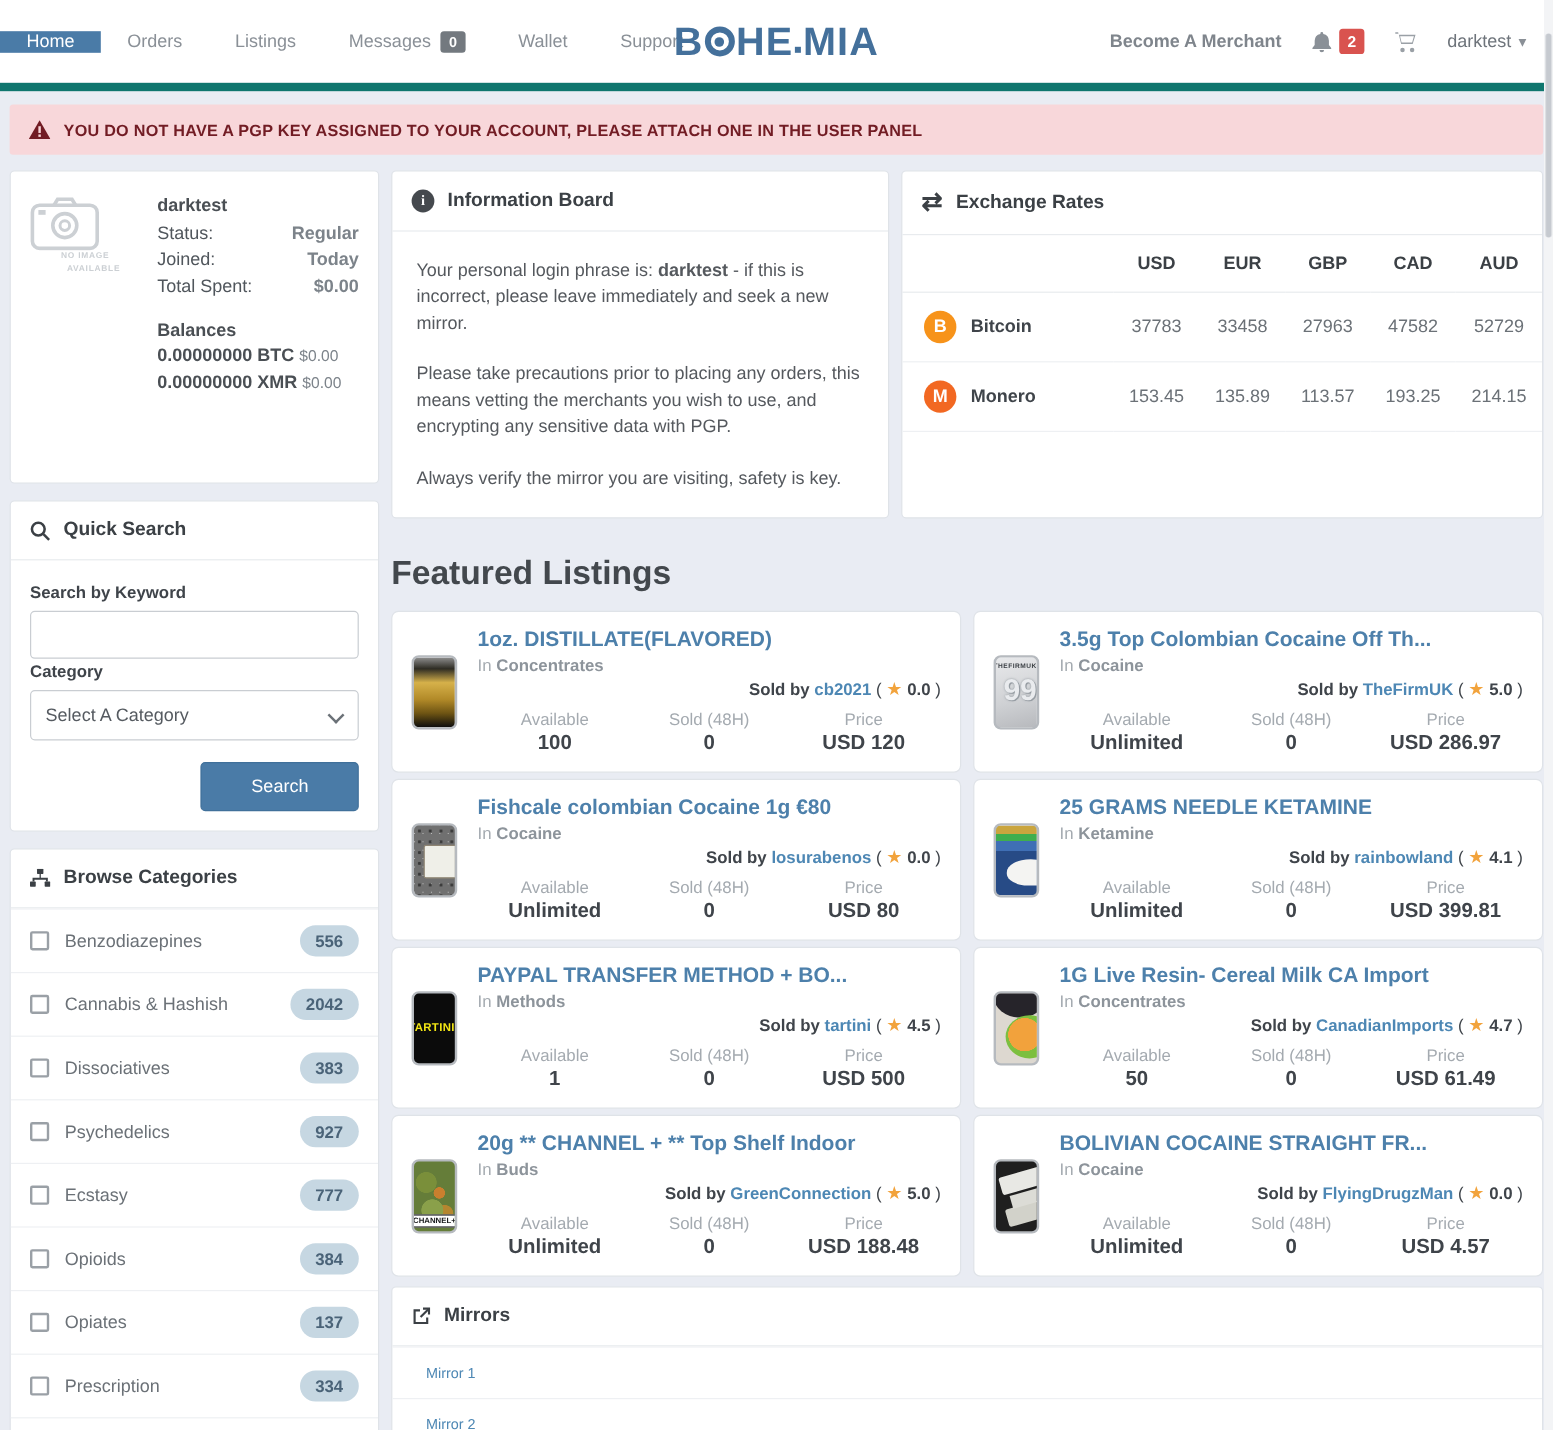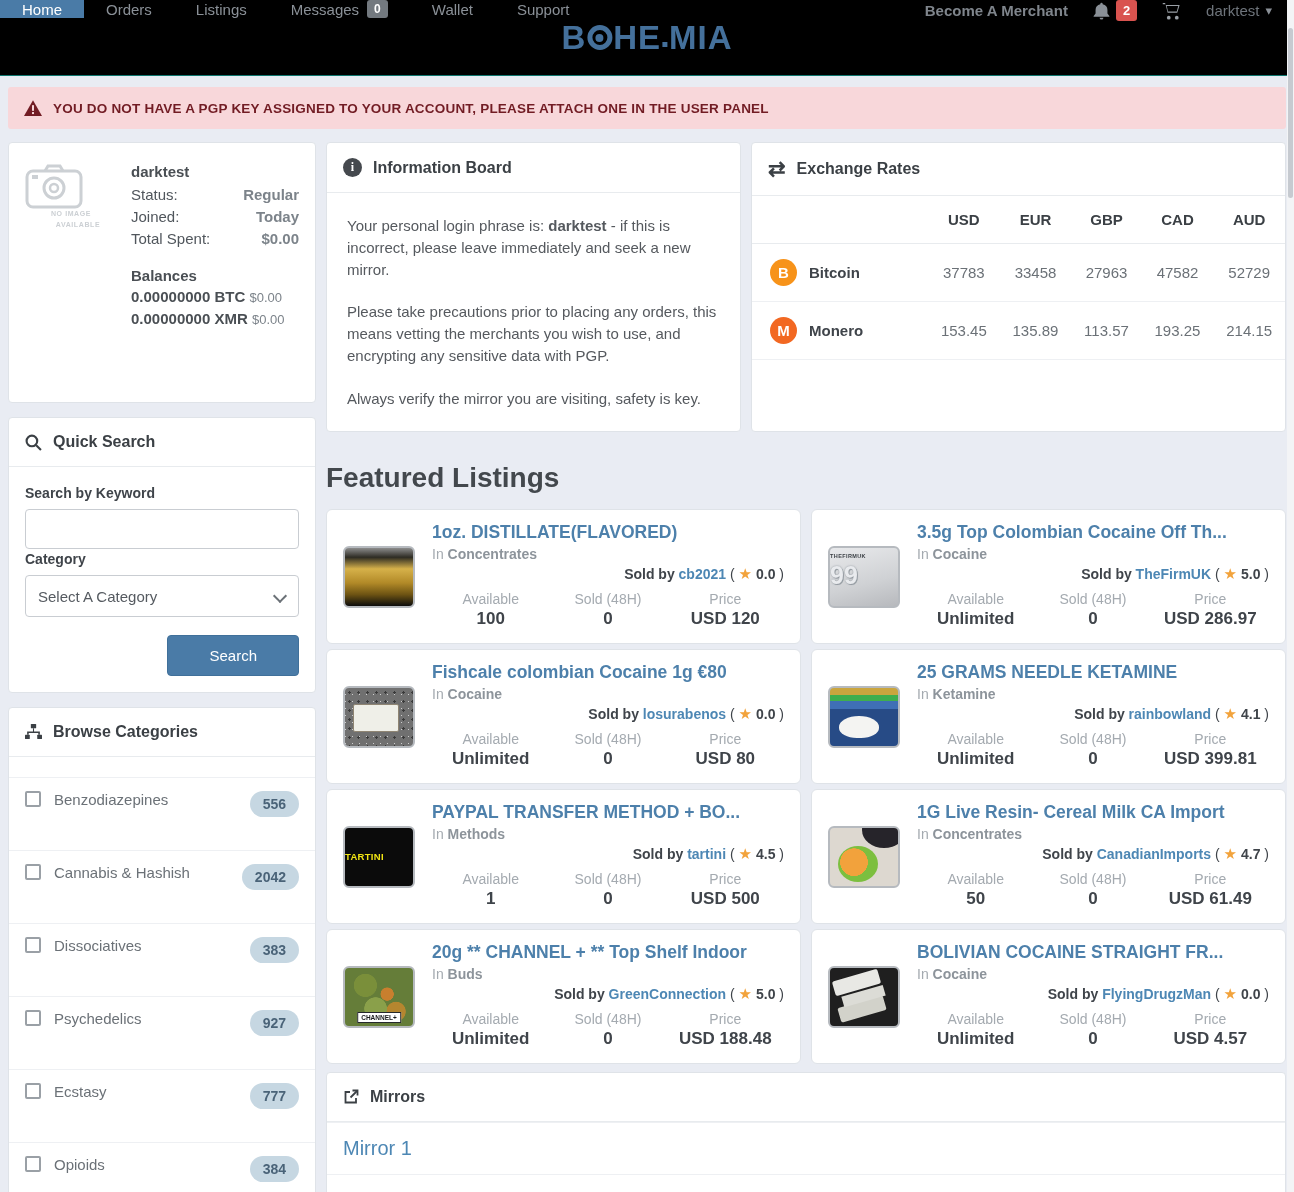--- a/index.html
+++ b/index.html
@@ -4,21 +4,21 @@
 <style>
   * { box-sizing: border-box; }
   html,body { margin:0; padding:0; }
   body {
     width:1294px; height:1192px; overflow:hidden;
     background:#e9ecf3; color:#3b4045;
     font-family:"Liberation Sans", sans-serif; font-size:14px;
   }
 
   
-  .navbar{background:#000000;height:76px;display:flex;align-items:flex-start;position:relative;border-bottom:1px solid #0f766e;}
+  .navbar{background:#ffffff;height:76px;display:flex;align-items:center;position:relative;border-bottom:7px solid #0f766e;}
   .nav-left{display:flex;align-items:stretch;}
   .nav-item{display:flex;align-items:center;padding:0 22px;color:#8a9097;font-size:15px;cursor:pointer;}
   .nav-item.active{background:#4a7ba7;color:#fff;}
   .msg-badge{background:#73797f;color:#fff;border-radius:3px;font-size:12px;font-weight:bold;padding:2px 7px;margin-left:8px;}
   .logo{position:absolute;left:50%;top:50%;transform:translate(-50%,-50%);font-size:33px;font-weight:bold;color:#44709b;letter-spacing:1px;display:flex;align-items:center;cursor:pointer;}
   .logo-o{display:inline-block;width:25px;height:25px;border:5px solid #44709b;border-radius:50%;position:relative;margin:0 1px;}
   .logo-o::after{content:"";position:absolute;width:8px;height:8px;background:#44709b;border-radius:50%;left:50%;top:50%;transform:translate(-50%,-50%);}
   .logo-dot{display:inline-block;width:5px;height:5px;background:#44709b;margin:14px 2px 0 1px;}
   .nav-right{margin-left:auto;display:flex;align-items:center;gap:24px;padding-right:22px;}
   .merchant-link{font-weight:bold;color:#7f858c;font-size:15px;cursor:pointer;}
@@ -80,31 +80,31 @@
   .qs-body label{display:block;font-weight:bold;font-size:14px;color:#3f444a;margin:2px 0 8px;}
   .qs-input{width:100%;height:40px;border:1px solid #c9cdd2;border-radius:4px;padding:0 10px;font-size:15px;outline:none;background:#fff;}
   .qs-select-wrap{position:relative;margin-bottom:4px;}
   .qs-select{width:100%;height:42px;border:1px solid #c9cdd2;border-radius:4px;padding:0 34px 0 12px;font-size:15px;color:#555a60;background:#fff;appearance:none;-webkit-appearance:none;outline:none;}
   .qs-select-wrap::after{content:"";position:absolute;right:14px;top:16px;width:8px;height:8px;border-right:2px solid #6b7177;border-bottom:2px solid #6b7177;transform:rotate(45deg);pointer-events:none;}
   .qs-cat-label{margin-top:16px;}
   .qs-actions{display:flex;justify-content:flex-end;margin-top:18px;}
   .search-btn{background:#4a7ba7;color:#fff;border:1px solid #40709a;border-radius:4px;font-size:15px;padding:11px 41px;cursor:pointer;font-family:inherit;}
 
   
-  .cat-row{display:flex;align-items:flex-start;padding:13px 16px;border-top:1px solid #eef0f3;cursor:pointer;margin-top:20px;}
+  .cat-row{display:flex;align-items:center;padding:13px 16px;border-top:1px solid #eef0f3;cursor:pointer;}
   .cat-row:first-of-type{border-top:none;}
   .cat-check{width:16px;height:16px;border:2px solid #9aa0a6;border-radius:2px;background:#fff;flex-shrink:0;}
   .cat-label{margin-left:13px;color:#6b7177;font-size:15px;}
   .badge-pill{margin-left:auto;background:#c6d7e2;color:#4a6378;font-weight:bold;font-size:14px;padding:5px 13px;border-radius:14px;min-width:26px;text-align:center;}
 
   
   .featured-title{font-size:28px;color:#43484d;margin:30px 0 15px;font-weight:bold;}
   .cards-grid{display:grid;grid-template-columns:1fr 1fr;gap:5px 10px;}
   .card{background:#fff;border:1px solid #dfe3e8;border-radius:6px;padding:12px 16px;display:flex;gap:17px;height:135px;}
-  .thumb{width:72px;height:62px;border:2px solid #b6babf;border-radius:6px;align-self:center;flex-shrink:0;position:relative;overflow:hidden;display:flex;flex-direction:column;align-items:flex-start;}
+  .thumb{width:38px;height:62px;border:2px solid #b6babf;border-radius:6px;align-self:center;flex-shrink:0;position:relative;overflow:hidden;display:flex;flex-direction:column;align-items:flex-end;}
   .card-content{flex:1;min-width:0;display:flex;flex-direction:column;}
   .card-title{color:#4d80ab;font-weight:bold;font-size:17.5px;white-space:nowrap;overflow:hidden;line-height:1.25;cursor:pointer;}
   .card-cat{font-size:14px;color:#a4aab0;margin-top:2px;}
   .card-cat .cat-name{color:#8d949b;font-weight:bold;}
   .card-seller{font-size:14px;margin-top:3px;color:#3f444a;font-weight:bold;text-align:right;}
   .card-seller .seller-link{color:#4d87b4;cursor:pointer;}
   .rating-wrap{font-weight:normal;color:#3f444a;}
   .rating-wrap::before{content:"( ";}
   .rating-wrap::after{content:" )";}
   .star::before{content:"\2605";color:#f2a33c;font-size:15px;margin-right:4px;}
@@ -128,21 +128,21 @@
   .c6 .thumb{background:#ddd8d0;}
   .c6 .thumb::before{content:"";position:absolute;top:-16px;right:-8px;width:44px;height:36px;background:#26242a;border-radius:50%;}
   .c6 .thumb::after{content:"";position:absolute;bottom:4px;left:8px;width:40px;height:36px;border-radius:50%;background:radial-gradient(circle at 40% 45%, #f2a23c 0 44%, #7cbf3f 45% 100%);}
   .c7 .thumb{background:radial-gradient(circle at 30% 30%, #7a8f3a 0 18%, transparent 19%),radial-gradient(circle at 62% 45%, #c97f2e 0 12%, transparent 13%),radial-gradient(circle at 45% 70%, #8aa04a 0 20%, transparent 21%),radial-gradient(circle at 75% 75%, #b5862f 0 14%, transparent 15%),#657d39;}
   .c7 .t-a{position:absolute;bottom:3px;left:50%;transform:translateX(-50%);background:#fff;border:1px solid #25282b;font-size:6.5px;font-weight:bold;color:#17191b;padding:1px 3px;white-space:nowrap;}
   .c8 .thumb{background:#1f1f1f;}
   .c8 .thumb::before{content:"";position:absolute;top:7px;left:3px;width:47px;height:15px;background:#e8e8e4;transform:rotate(-16deg);border-radius:2px;box-shadow:3px 15px 0 -2px #dcdcd6,-2px 27px 0 0 #d2d2ca;}
 
   
   .mirrors{margin-top:8px;}
-  .mirror-row{padding:14px 16px;border-top:1px solid #eef0f3;font-size:20px;}
+  .mirror-row{padding:14px 28px;border-top:1px solid #eef0f3;font-size:12px;}
   .mirror-row:first-of-type{border-top:none;}
   .mirror-link{color:#4d87b4;cursor:pointer;}
 
   
   .scrollbar{position:fixed;right:0;top:0;width:7px;height:100%;background:#f3f4f6;}
   .scroll-thumb{position:absolute;top:28px;left:1px;width:5px;height:170px;background:#c6cad0;border-radius:3px;}
 
   svg{display:block;}
 </style>
 </head>

